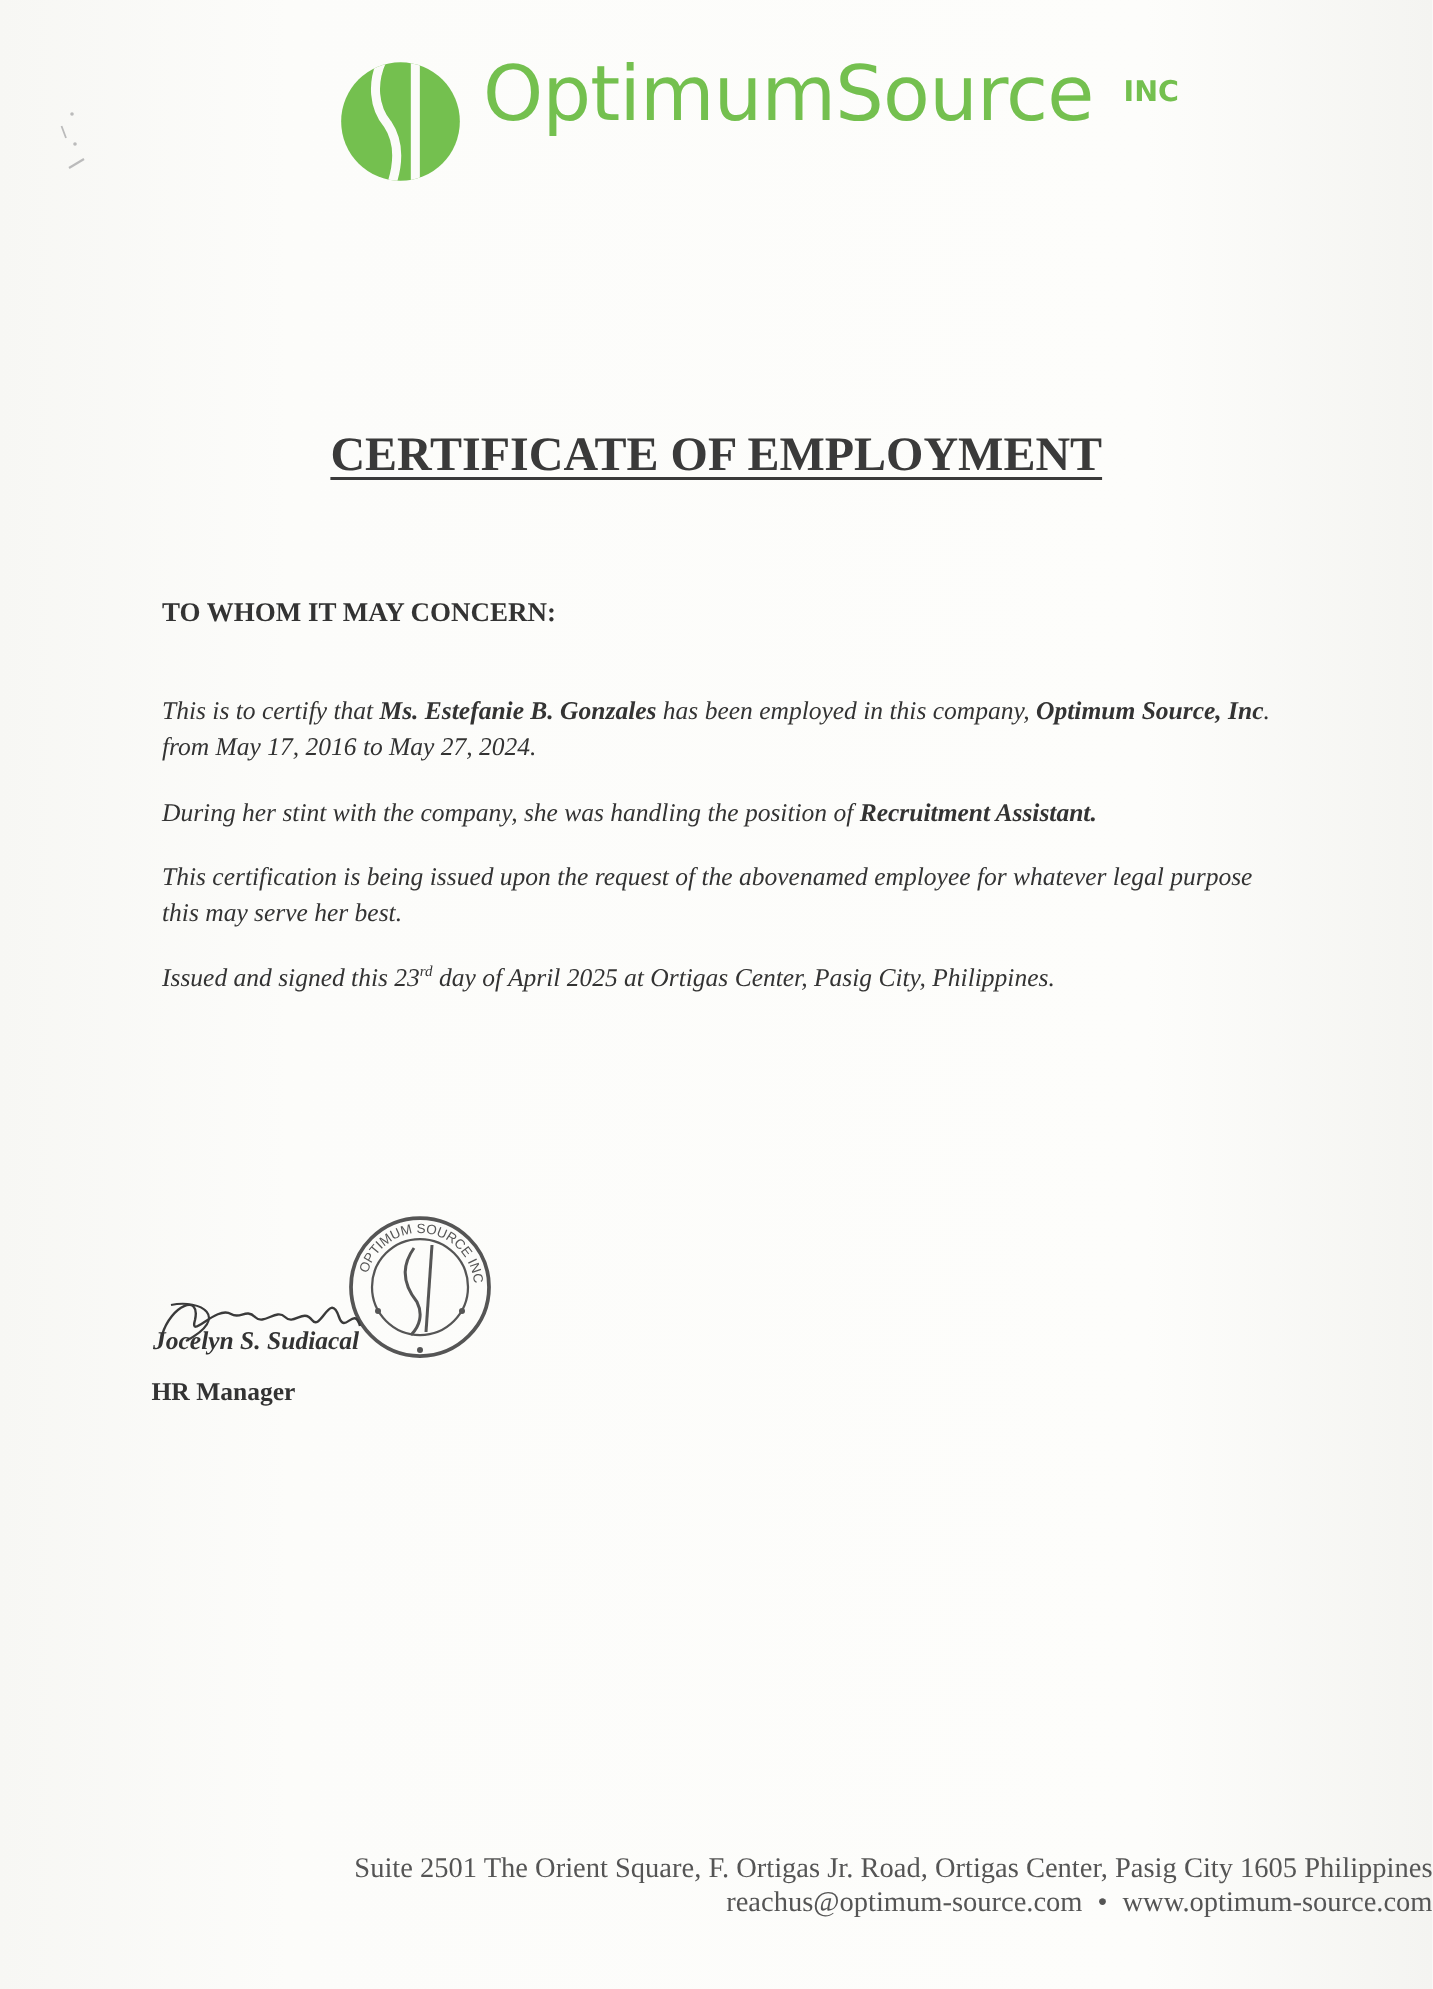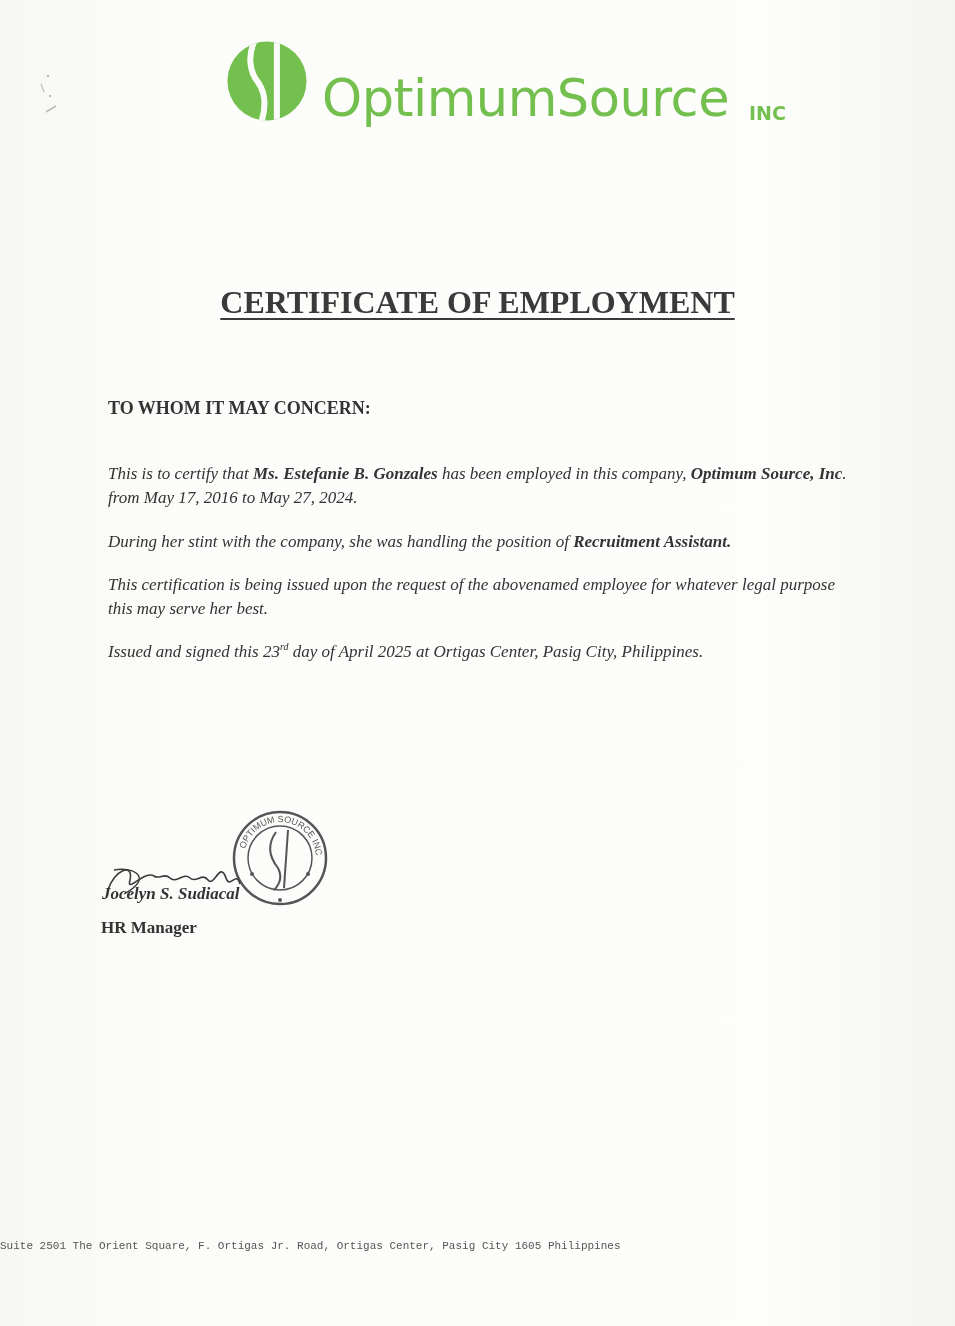--- a/index.html
+++ b/index.html
@@ -7,21 +7,21 @@
     width: 955px; height: 1326px; position: relative; overflow: hidden;
     background: #fbfbf9;
     font-family: "Liberation Serif", serif;
     color: #2a2a2a;
   }
   .page-shade {
     position: absolute; inset: 0;
     background: linear-gradient(90deg, #f7f7f4 0%, #fcfcfa 20%, #fdfdfb 80%, #f4f4f1 100%);
   }
   .edge-marks { position: absolute; left: 36px; top: 72px; width: 26px; height: 46px; }
-  .logo { position: absolute; left: 224px; top: 38px; display: flex; align-items: flex-end; }
+  .logo { position: absolute; left: 224px; top: 38px; display: flex; align-items: flex-start; }
   .logo-mark { width: 86px; height: 86px; }
   .logo-word {
     font-family: "DejaVu Sans", sans-serif;
     font-size: 51px; color: #74c04f; margin-left: 12px; letter-spacing: -0.5px;
     line-height: 1;
   }
   .logo-inc {
     font-family: "DejaVu Sans", sans-serif;
     font-size: 19px; color: #74c04f; margin-left: 20px; margin-top: 12px; font-weight: bold;
   }
@@ -46,22 +46,22 @@
   .sig-wrap { position: absolute; left: 98px; top: 808px; width: 240px; height: 130px; }
   .sig-stamp { position: absolute; left: 132px; top: 0; width: 100px; height: 100px; }
   .sig-scribble { position: absolute; left: 6px; top: 42px; width: 150px; height: 50px; }
   .sig-name {
     position: absolute; left: 4px; top: 76px; font-size: 17px; font-style: italic; font-weight: bold; color: #333;
   }
   .sig-role {
     position: absolute; left: 3px; top: 110px; font-size: 17px; font-weight: bold; color: #333;
   }
   .footer {
-    position: absolute; left: 0; right: 0; top: 1235px; text-align: left;
-    font-family: Liberation Mono, monospace; font-size: 11px; color: #555; line-height: 22.5px;
+    position: absolute; left: 0; right: 0; top: 1235px; text-align: right;
+    font-family: Liberation Serif, serif; font-size: 19px; color: #555; line-height: 22.5px;
   }
   .dot { margin: 0 10px; }
 </style>
 </head>
 <body>
 
 <div class="page-shade"></div>
 
 <svg class="edge-marks" viewBox="0 0 26 46">
   <circle cx="12" cy="4" r="1.2" fill="#bbb"></circle>
@@ -118,13 +118,16 @@
   <svg class="sig-scribble" viewBox="0 0 150 50">
     <path d="M4 40 C10 20, 30 12, 26 30 C22 44, 40 20, 50 26 C56 30, 60 22, 66 28 C72 34, 80 22, 86 28 C92 34, 98 22, 104 30 C110 38, 116 10, 122 28 C126 40, 132 20, 136 34" stroke="#3a3a3a" stroke-width="1.6" fill="none"></path>
     <path d="M10 20 C30 16, 50 28, 20 44" stroke="#3a3a3a" stroke-width="1.4" fill="none"></path>
   </svg>
   <div class="sig-name">Jocelyn S. Sudiacal</div>
   <div class="sig-role">HR Manager</div>
 </div>
 
 <div class="footer">
   <div>Suite 2501 The Orient Square, F. Ortigas Jr. Road, Ortigas Center, Pasig City 1605  Philippines</div>
+  <div>
+    <span>reachus@optimum-source.com</span><span class="dot">•</span><span>www.optimum-source.com</span>
+  </div>
 </div>
 
 </body></html>

